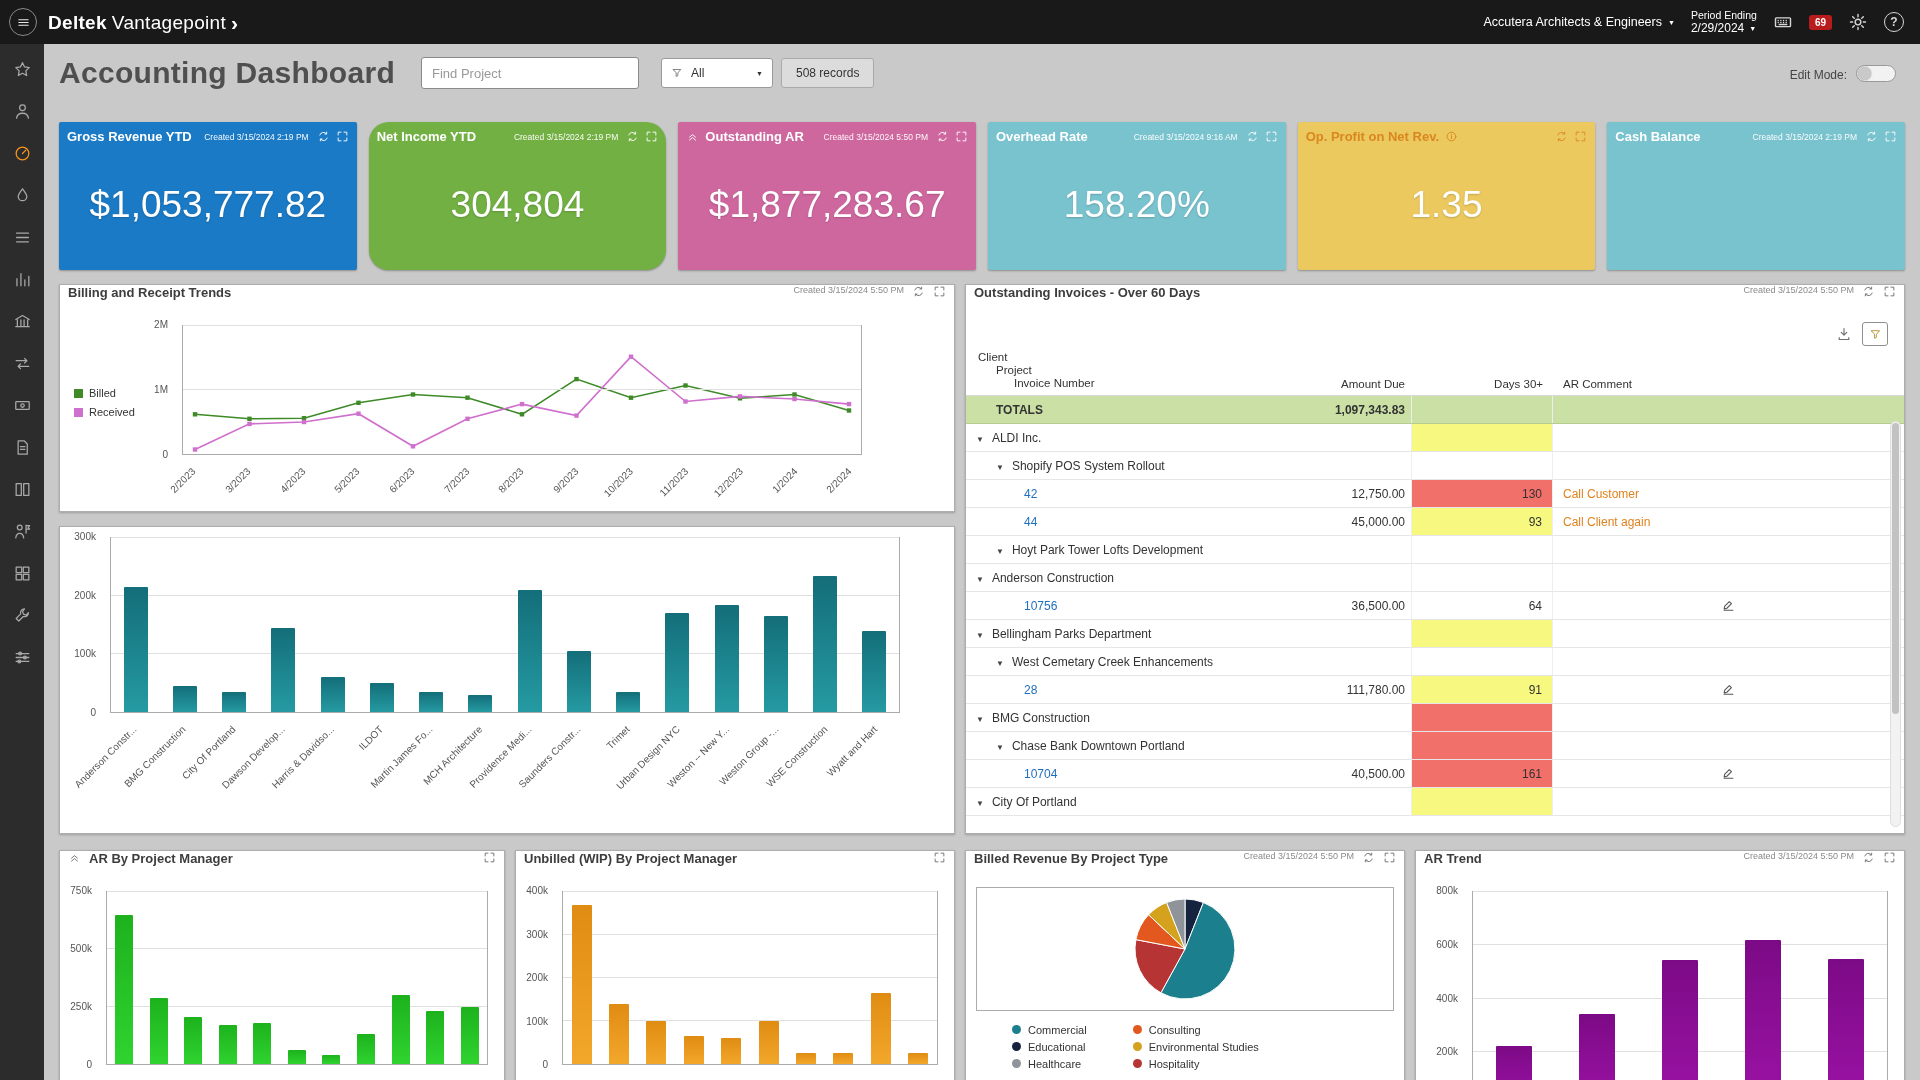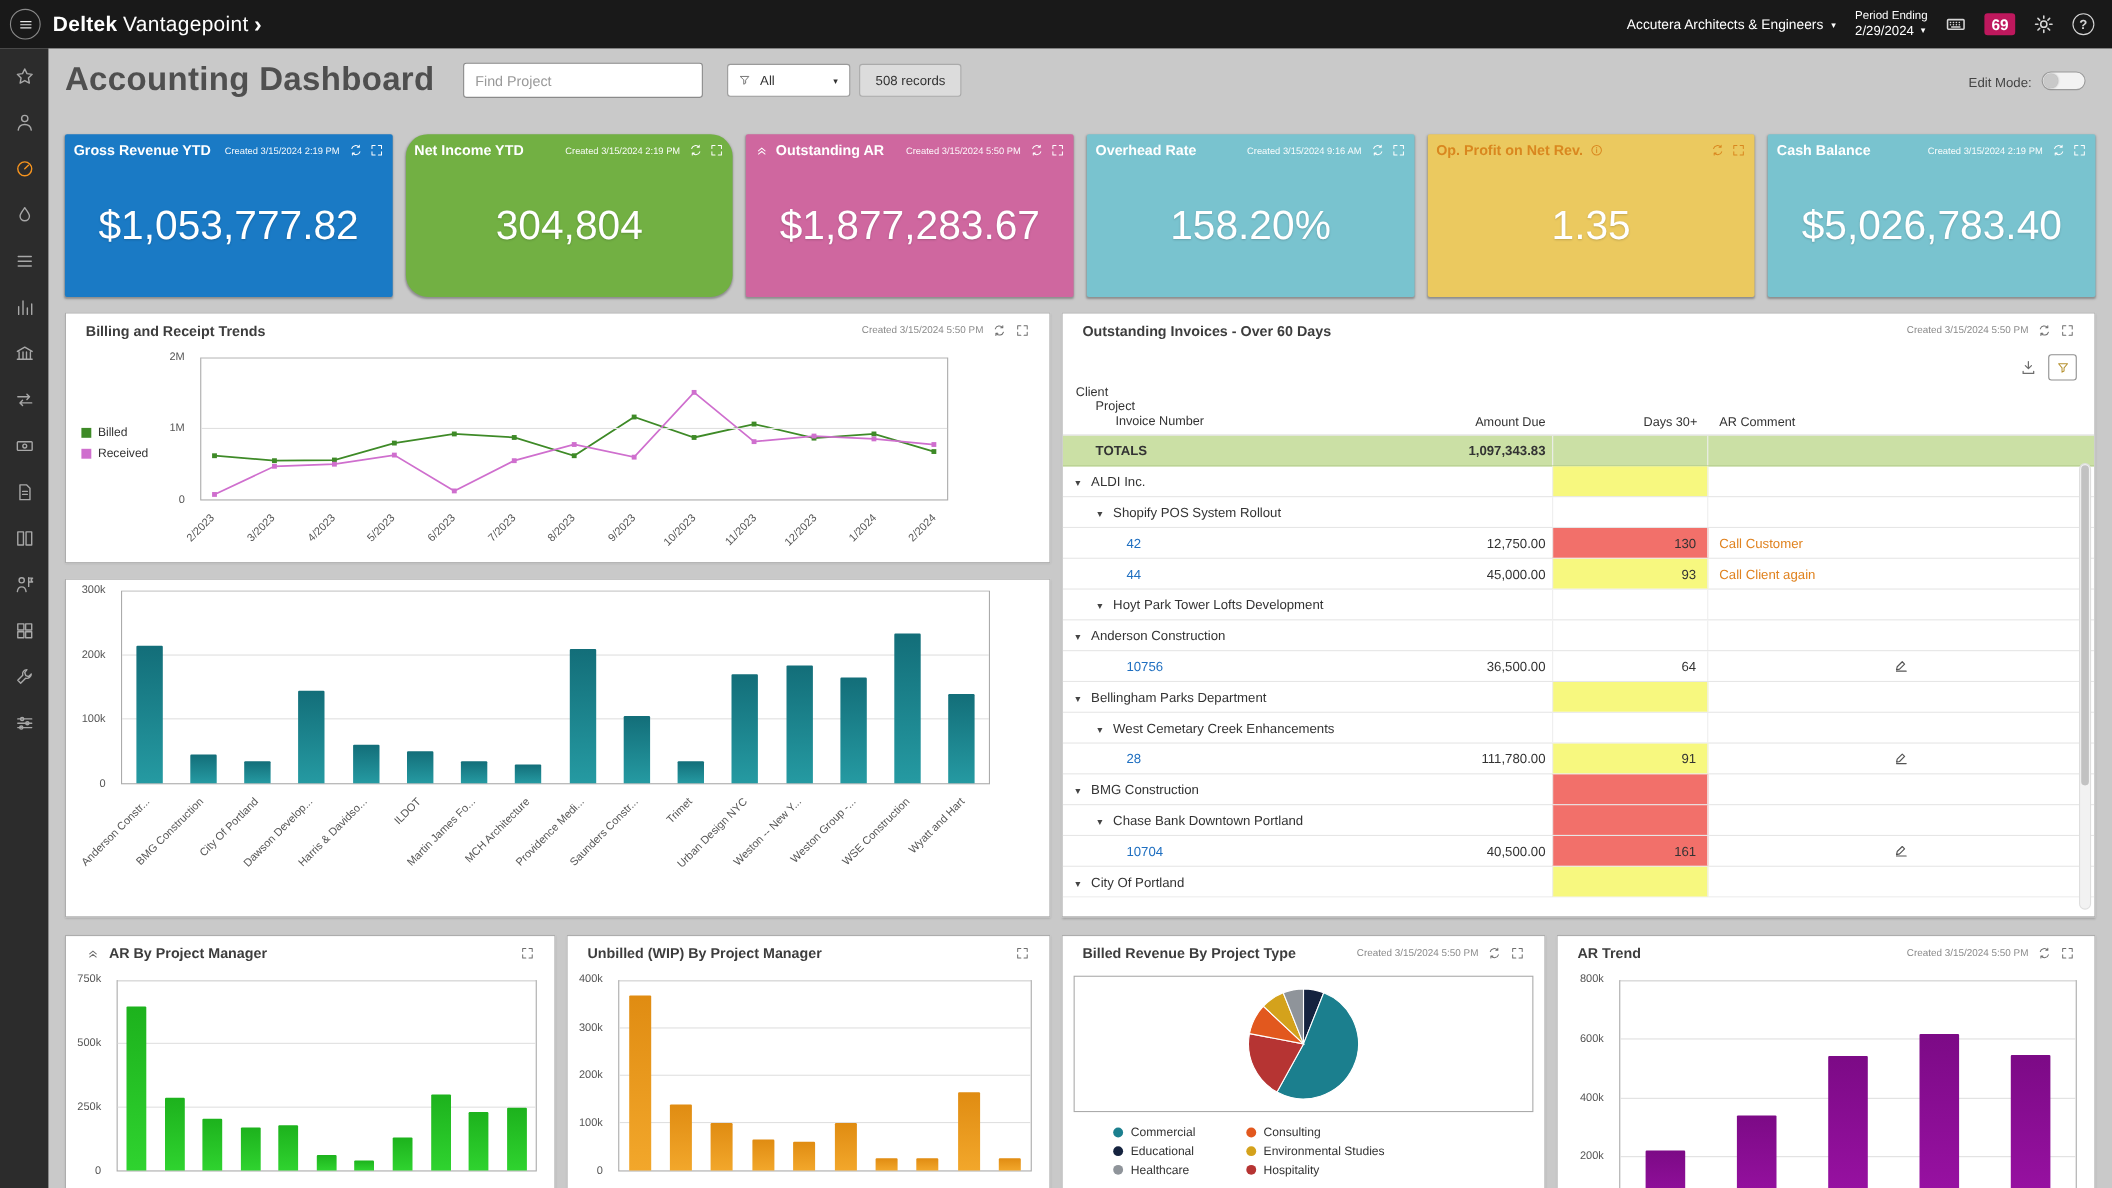--- a/index.html
+++ b/index.html
@@ -15,21 +15,21 @@
   .brand .b1{font-weight:bold;letter-spacing:.3px}
   .brand .b2{font-weight:normal;letter-spacing:.3px}
   .brand .bchev::after{content:"›";font-size:21px;font-weight:bold;position:relative;top:1px}
   .tb-right{margin-left:auto;display:flex;align-items:center;gap:16px;padding-right:16px}
   .company{font-size:12.5px;display:flex;align-items:center;gap:6px;cursor:pointer}
   .period{font-size:10.5px;text-align:left;cursor:pointer;line-height:13px}
   .period .p2{font-size:12px;display:flex;align-items:center;gap:5px}
   .caret::after{content:"▼";font-size:7px;position:relative;top:-1px}
   .tb-icon{cursor:pointer}
   .tb-icon svg{width:20px;height:20px;stroke:#d6d6d6}
-  .badge{background:#be185d;color:#fff;font-size:14px;font-weight:bold;border-radius:3px;padding:2px 6px;cursor:pointer}
+  .badge{background:#b91c1c;color:#fff;font-size:10px;font-weight:bold;border-radius:3px;padding:2px 6px;cursor:pointer}
   .help{width:20px;height:20px;border:1.5px solid #d6d6d6;border-radius:50%;display:flex;align-items:center;justify-content:center;cursor:pointer}
   .help::after{content:"?";font-size:12px;font-weight:bold;color:#d6d6d6}
 
   
   #sidebar{position:absolute;left:0;top:44px;width:44px;height:1036px;background:#2c2c2c;display:flex;flex-direction:column;align-items:center;padding-top:4px;z-index:10}
   .side-icon{width:44px;height:42px;display:flex;align-items:center;justify-content:center;cursor:pointer}
   .side-icon svg{width:19px;height:19px;stroke:#a8a8a8;stroke-width:1.6}
   .side-icon.active svg{stroke:#f7941e}
 
   
@@ -51,21 +51,21 @@
   .kpi{border-radius:2px;position:relative;box-shadow:0 1px 2px rgba(0,0,0,.3);cursor:pointer}
   .kpi-head{display:flex;align-items:center;padding:7px 8px 0;gap:6px;color:#fff}
   .kpi-head svg{stroke:currentColor;width:13px;height:13px}
   .kpi-title{font-size:13px;font-weight:bold;white-space:nowrap;overflow:hidden}
   .kpi-right{margin-left:auto;display:flex;align-items:center;gap:6px}
   .kpi-created{font-size:8.5px;white-space:nowrap;opacity:.95;margin-right:2px}
   .kpi-value{position:absolute;left:0;right:0;top:50%;transform:translateY(-28%);text-align:center;font-size:37px;color:#fff;text-shadow:0 1px 2px rgba(0,0,0,.18)}
 
   
   .panel{background:#fff;border:1px solid #adadad;box-shadow:0 1px 2px rgba(0,0,0,.22);position:relative;overflow:hidden}
-  .panel-head{height:30px;display:flex;align-items:center;padding:0 18px;gap:8px}
+  .panel-head{height:30px;display:flex;align-items:flex-start;padding:0 8px;gap:8px}
   .panel-title{font-size:13px;font-weight:bold;color:#3d3d3d;white-space:nowrap}
   .panel-created{margin-left:auto;font-size:9px;color:#8a8a8a;white-space:nowrap}
   .panel-icons{display:flex;gap:8px;align-items:center}
   .ph-icon{cursor:pointer}
   .ph-icon svg{width:13px;height:13px}
   .panel-body{position:relative;height:calc(100% - 30px)}
 
   #row2{margin:14px 15px 0;display:grid;grid-template-columns:896px 1fr;gap:10px;height:550px}
   #left-col{display:flex;flex-direction:column;gap:14px}
   #panel-billing{height:228px}
@@ -446,21 +446,20 @@
                 <path d="M5.2 9.2a7 7 0 0 1 12-2.3M17.8 3.9v3.4h-3.4M18.8 14.8a7 7 0 0 1-12 2.3M6.2 20.1v-3.4h3.4"></path>
               </svg>
             </span>
             <span>
               <svg viewBox="0 0 24 24" class="svgi">
                 <path d="M4 9.3V4h5.3M14.7 4H20v5.3M20 14.7V20h-5.3M9.3 20H4v-5.3"></path>
               </svg>
             </span>
           </span>
         </div>
-        <div class="kpi-value">$5,026,783.40</div>
       </div>
     </div>
 
   <section id="row2">
     <div id="left-col">
       <div class="panel" id="panel-billing">
         <div class="panel-head">
           <span class="panel-title">Billing and Receipt Trends</span>
           <span class="panel-created">Created 3/15/2024 5:50 PM</span>
           <span class="panel-icons">

